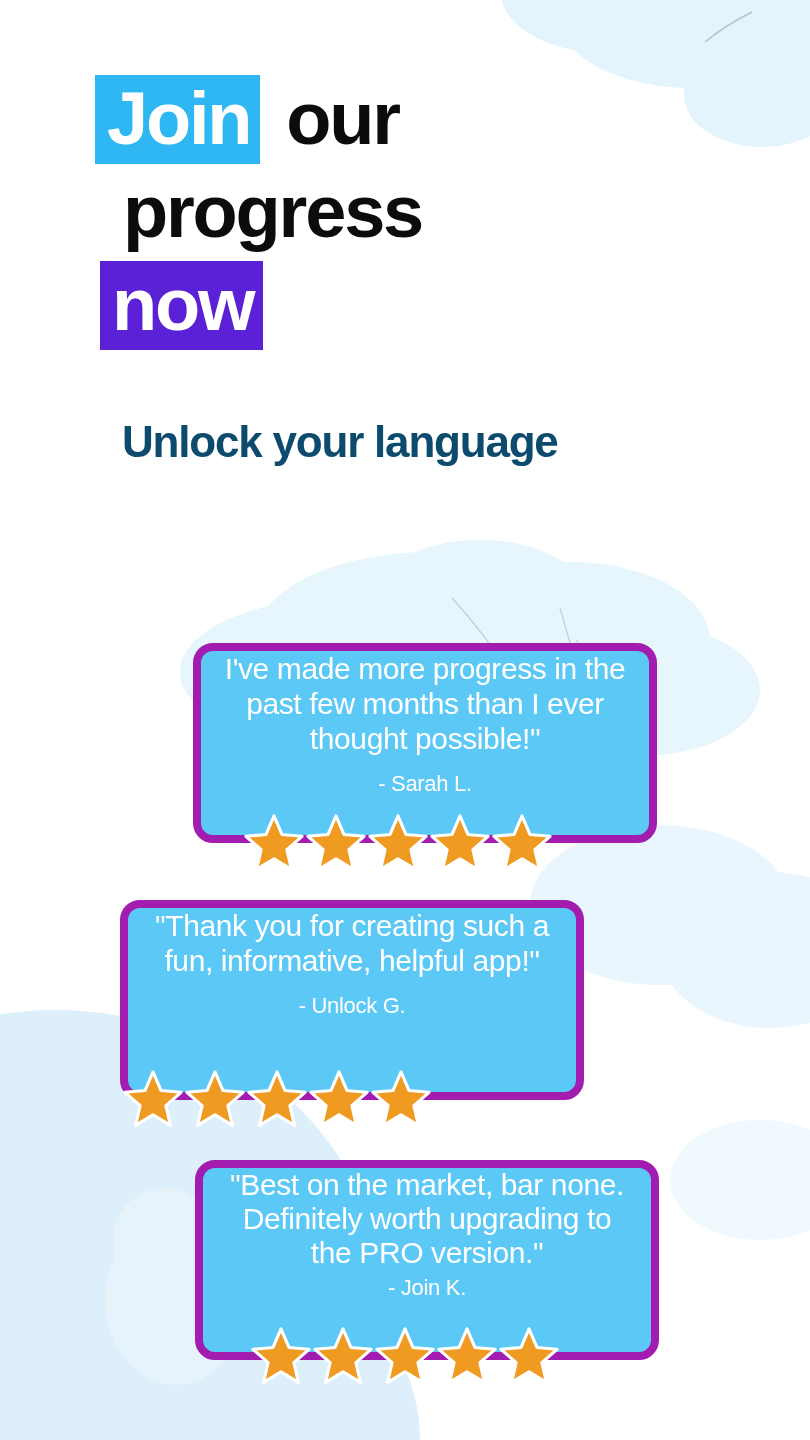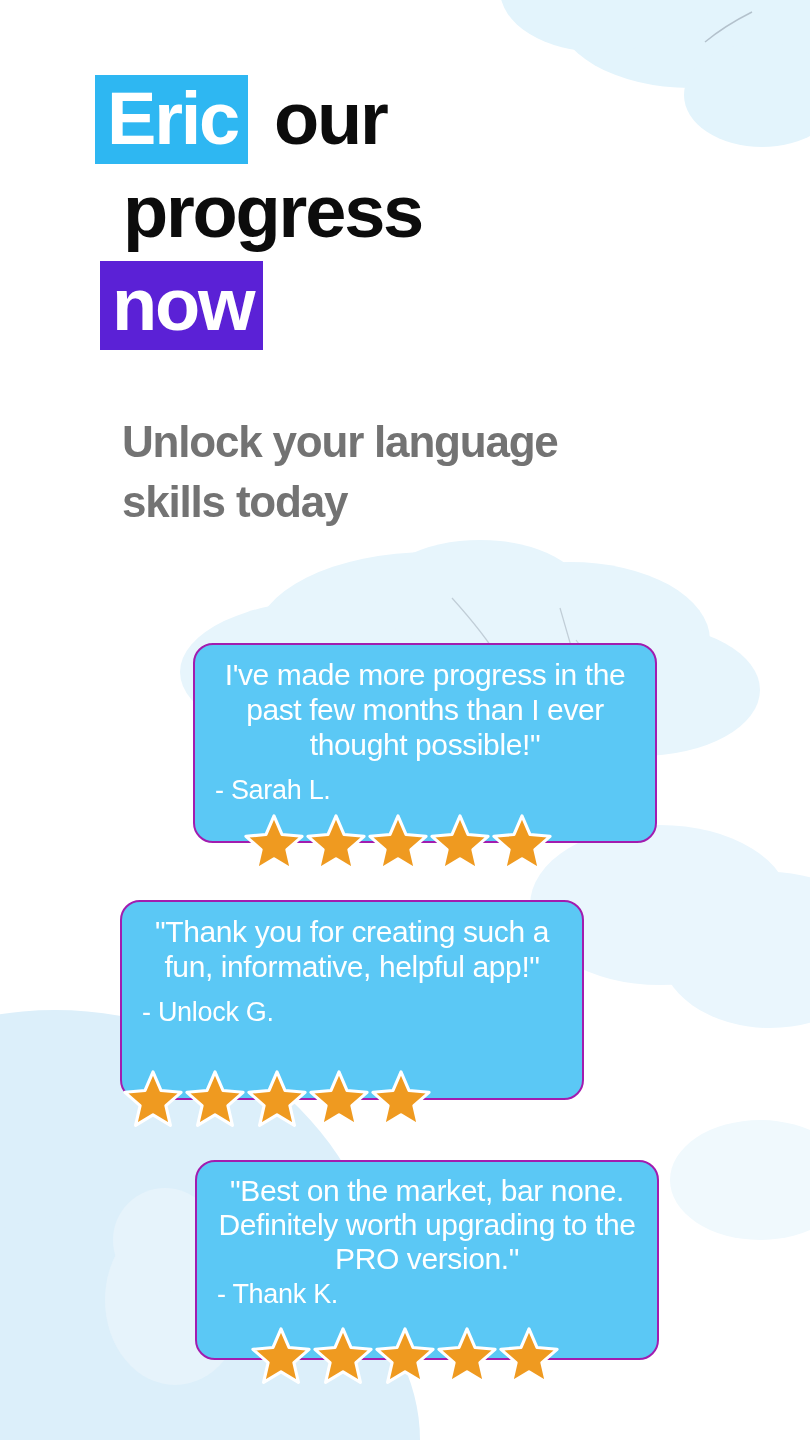--- a/index.html
+++ b/index.html
@@ -69,52 +69,52 @@
   .subhead {
     position: absolute;
     left: 122px;
     top: 412px;
     width: 600px;
     z-index: 5;
     font-size: 44px;
     line-height: 60px;
     font-weight: 700;
     letter-spacing: -1.2px;
-    color: #737373;
+    color: #0c4a6e;
   }
   .subhead span { display:block; }
 
   
   .card {
     position: absolute;
     z-index: 4;
     background: #5BC8F5;
-    border: 2px solid #a21caf;
+    border: 8px solid #a21caf;
     border-radius: 20px;
-    padding: 12px 20px 14px 20px;
+    padding: 0 20px 14px 20px;
     display: flex;
     flex-direction: column;
   }
 
   .card-quote {
     color: #ffffff;
     font-size: 30px;
     line-height: 35px;
     font-weight: 400;
     letter-spacing: -0.4px;
     text-align: center;
   }
 
   .card-author {
     color: #ffffff;
-    font-size: 27px;
+    font-size: 22px;
     line-height: 32px;
     font-weight: 400;
     letter-spacing: -0.3px;
-    text-align: left;
+    text-align: center;
     margin-top: 12px;
   }
 
   
   #card-1 { left: 193px; top: 643px;  width: 464px; height: 200px; }
   #card-2 { left: 120px; top: 900px;  width: 464px; height: 200px; }
   #card-3 { left: 195px; top: 1160px; width: 464px; height: 200px; }
 
   #card-3 .card-quote { line-height: 34px; }
   #card-3 .card-author { margin-top: 2px; }
@@ -178,31 +178,30 @@
       </g>
 
       <g>
         <ellipse cx="760" cy="1180" rx="90" ry="60" fill="#F0F9FD"></ellipse>
       </g>
     </g>
   </svg>
 
   <div class="headline">
     <span class="hl-line l1">
-      <span class="hl-mark blue">Eric</span><span class="hl-plain">our</span>
+      <span class="hl-mark blue">Join</span><span class="hl-plain">our</span>
     </span>
     <span class="hl-line l2">progress</span>
     <span class="hl-line l3">
       <span class="hl-mark purple">now</span>
     </span>
   </div>
 
   <div class="subhead">
     <span>Unlock your language</span>
-    <span>skills today</span>
   </div>
 
   <div class="card" id="card-1">
     <div class="card-quote">I've made more progress in the past few months than I ever thought possible!"</div>
     <div class="card-author">- Sarah L.</div>
   </div>
   <div class="stars" id="stars-1">
       <svg class="star" viewBox="0 0 64 64">
         <path d="M32 4 L40.2 23.2 L61 25.1 L45.3 38.9 L50 59.3 L32 48.4 L14 59.3 L18.7 38.9 L3 25.1 L23.8 23.2 Z" fill="#EF9A20" stroke="#FFFFFF" stroke-width="3.2" stroke-linejoin="round"></path>
       </svg>
@@ -237,21 +236,21 @@
       <svg class="star" viewBox="0 0 64 64">
         <path d="M32 4 L40.2 23.2 L61 25.1 L45.3 38.9 L50 59.3 L32 48.4 L14 59.3 L18.7 38.9 L3 25.1 L23.8 23.2 Z" fill="#EF9A20" stroke="#FFFFFF" stroke-width="3.2" stroke-linejoin="round"></path>
       </svg>
       <svg class="star" viewBox="0 0 64 64">
         <path d="M32 4 L40.2 23.2 L61 25.1 L45.3 38.9 L50 59.3 L32 48.4 L14 59.3 L18.7 38.9 L3 25.1 L23.8 23.2 Z" fill="#EF9A20" stroke="#FFFFFF" stroke-width="3.2" stroke-linejoin="round"></path>
       </svg>
     </div>
 
   <div class="card" id="card-3">
     <div class="card-quote">"Best on the market, bar none. Definitely worth upgrading to the PRO version."</div>
-    <div class="card-author">- Thank K.</div>
+    <div class="card-author">- Join K.</div>
   </div>
   <div class="stars" id="stars-3">
       <svg class="star" viewBox="0 0 64 64">
         <path d="M32 4 L40.2 23.2 L61 25.1 L45.3 38.9 L50 59.3 L32 48.4 L14 59.3 L18.7 38.9 L3 25.1 L23.8 23.2 Z" fill="#EF9A20" stroke="#FFFFFF" stroke-width="3.2" stroke-linejoin="round"></path>
       </svg>
       <svg class="star" viewBox="0 0 64 64">
         <path d="M32 4 L40.2 23.2 L61 25.1 L45.3 38.9 L50 59.3 L32 48.4 L14 59.3 L18.7 38.9 L3 25.1 L23.8 23.2 Z" fill="#EF9A20" stroke="#FFFFFF" stroke-width="3.2" stroke-linejoin="round"></path>
       </svg>
       <svg class="star" viewBox="0 0 64 64">
         <path d="M32 4 L40.2 23.2 L61 25.1 L45.3 38.9 L50 59.3 L32 48.4 L14 59.3 L18.7 38.9 L3 25.1 L23.8 23.2 Z" fill="#EF9A20" stroke="#FFFFFF" stroke-width="3.2" stroke-linejoin="round"></path>

